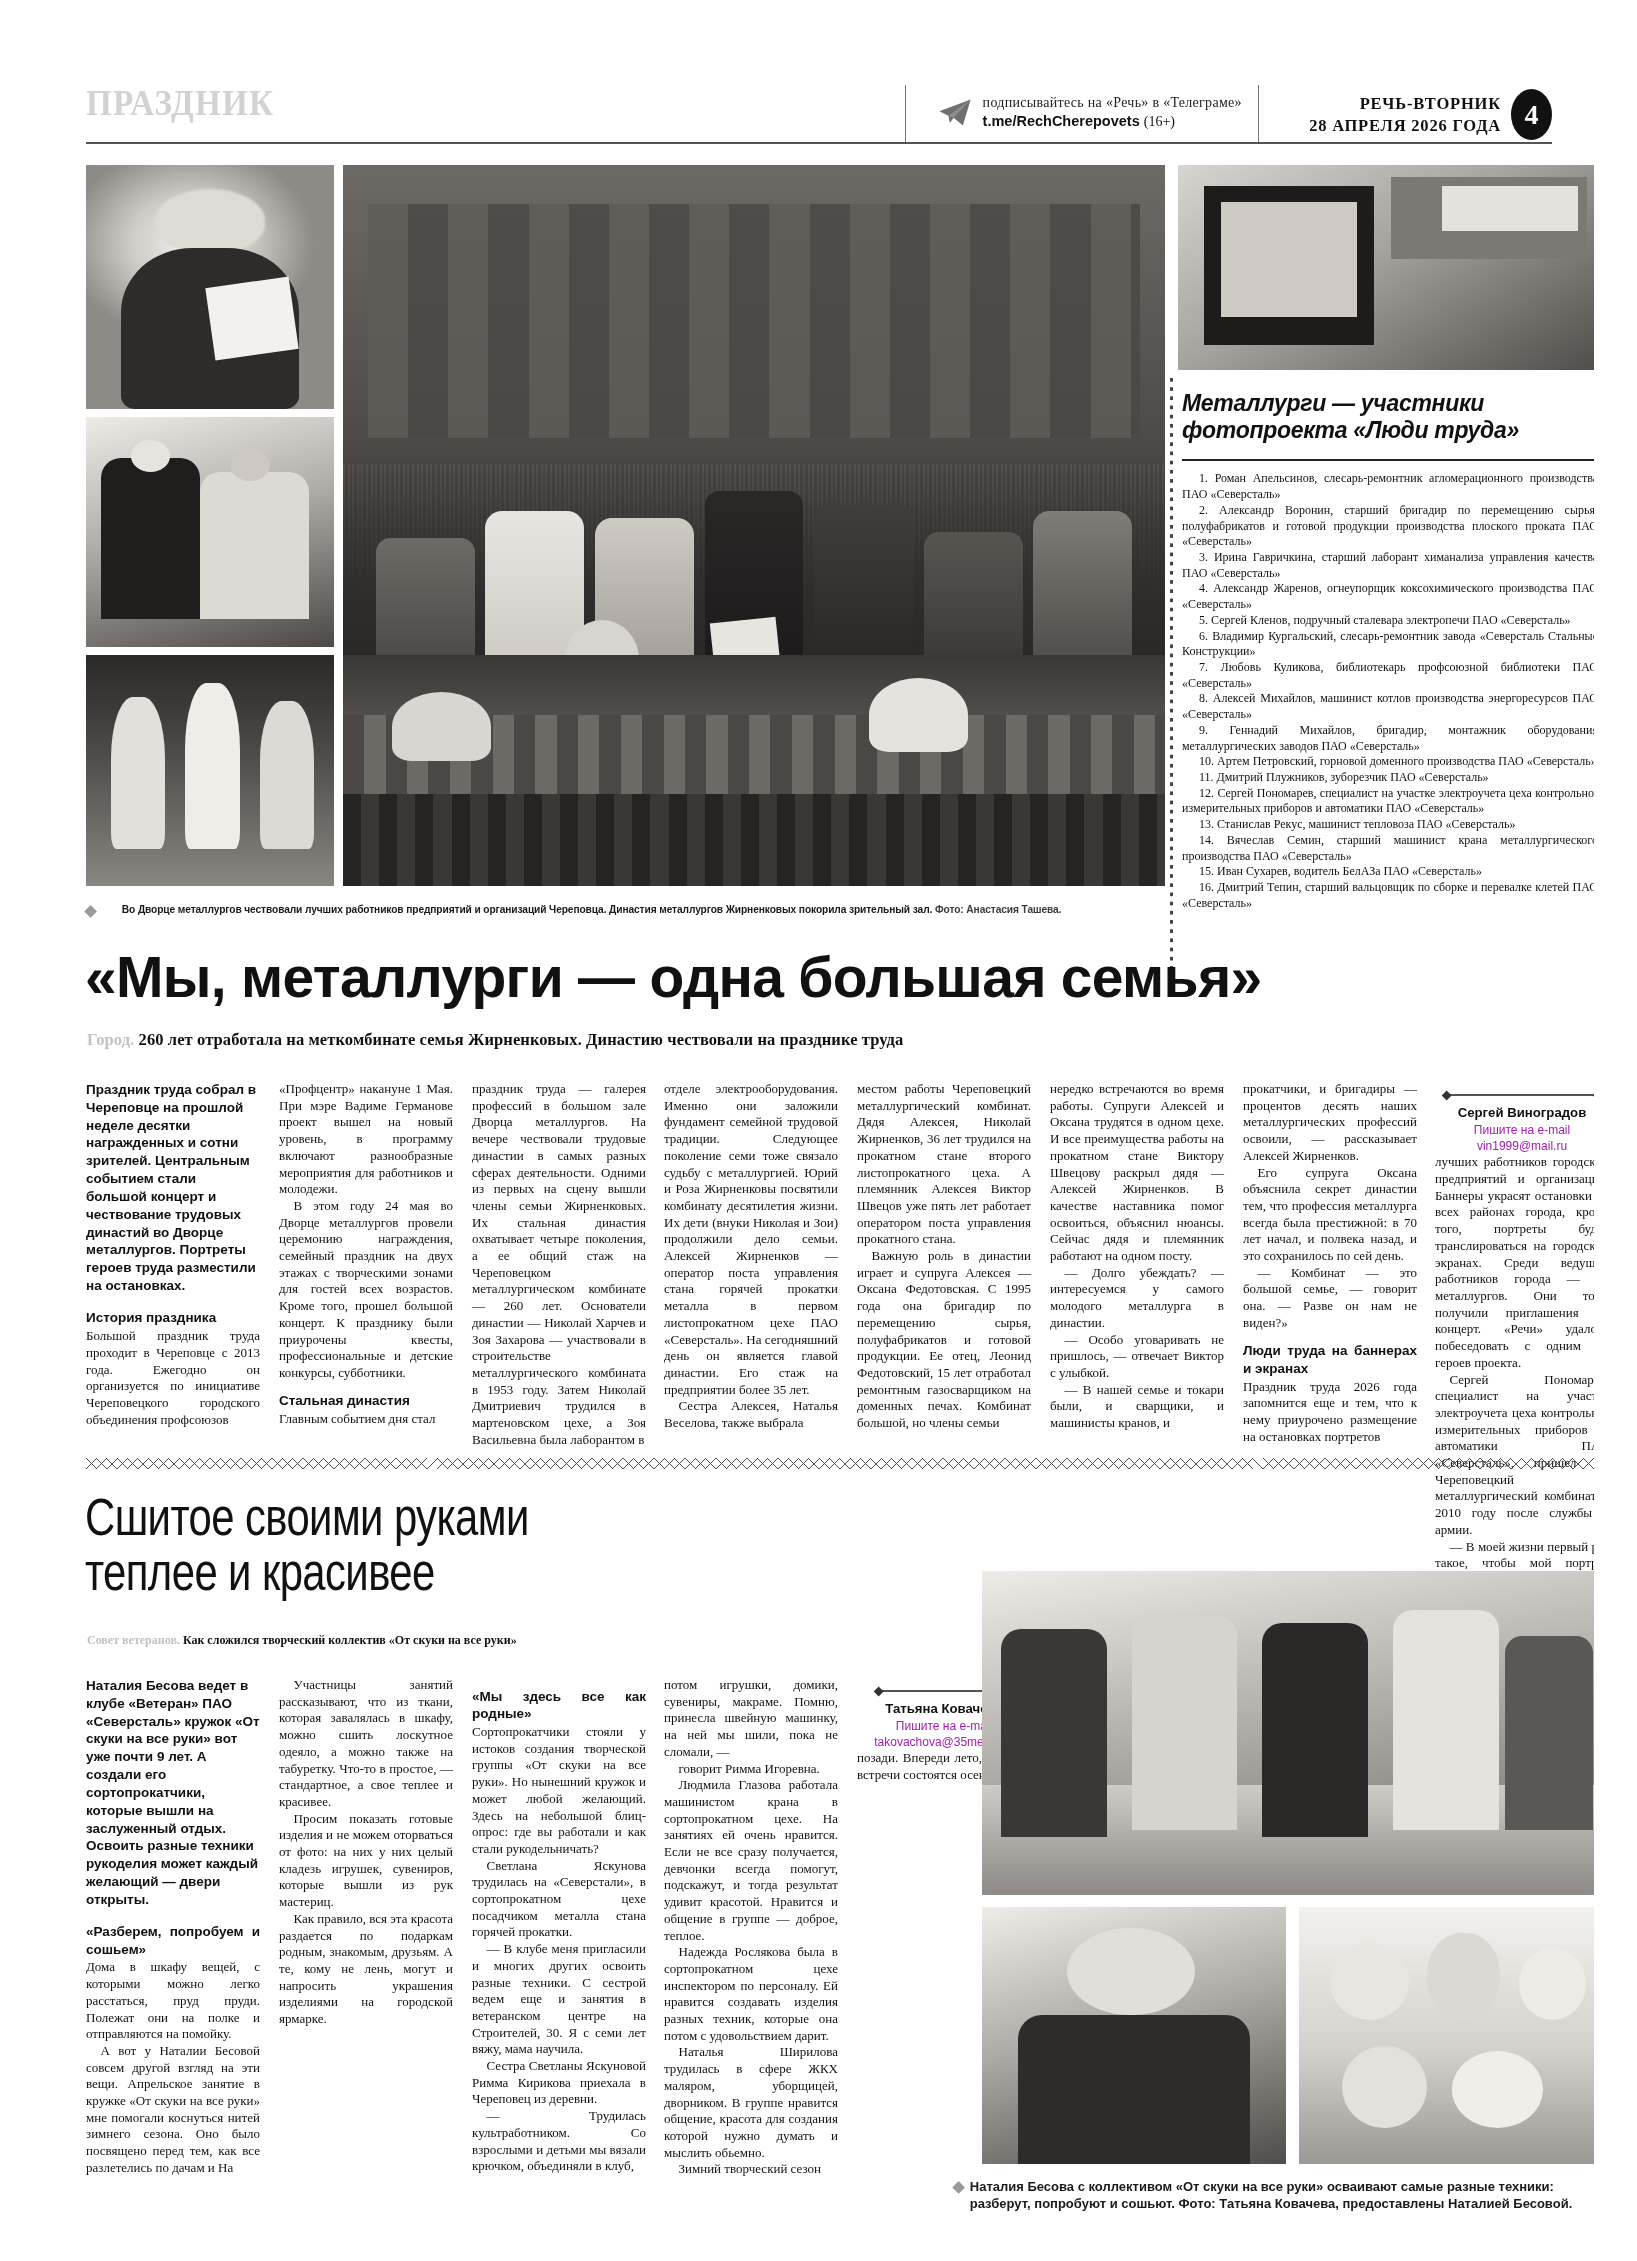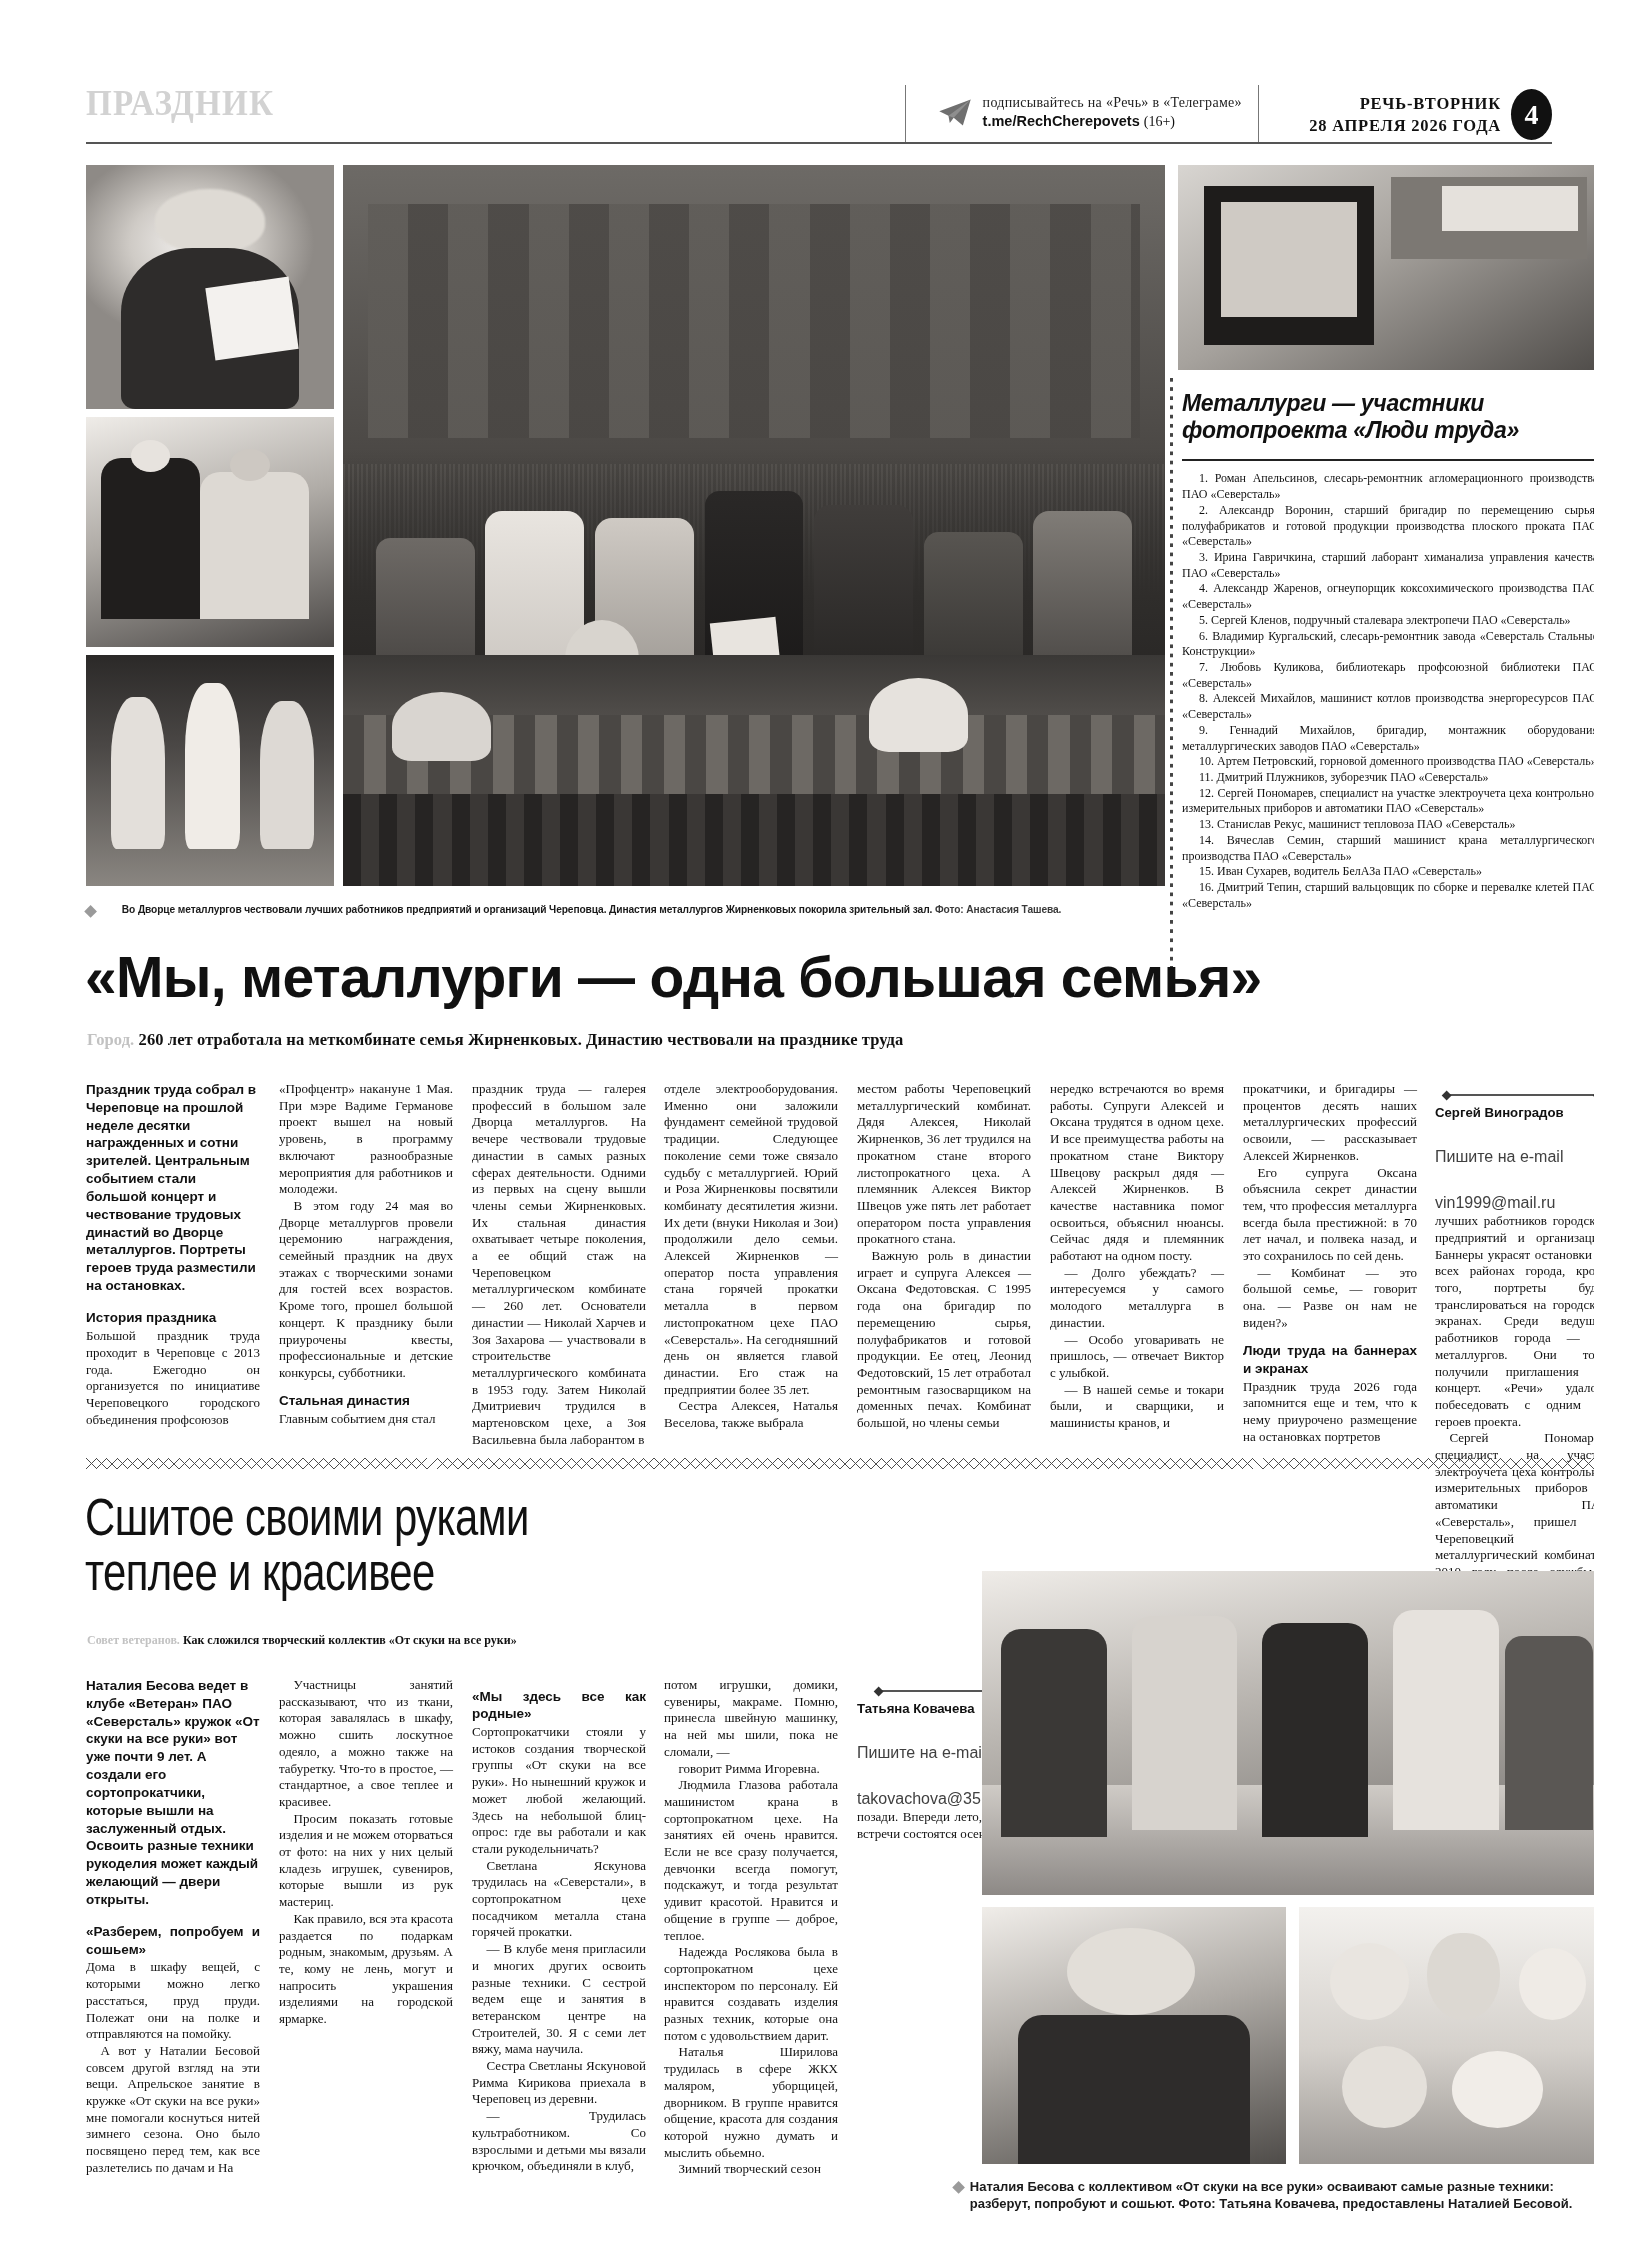--- a/index.html
+++ b/index.html
@@ -88,26 +88,26 @@
   .col p{margin:0;text-indent:14.5px;}
   .col p.noind{text-indent:0;}
   .lead{
     font-family:"Liberation Sans",sans-serif;font-weight:700;font-size:13.5px;line-height:1.32;
     text-align:left;color:#111;margin:0 0 14.5px 0;text-indent:0;
   }
   .sh{
     font-family:"Liberation Sans",sans-serif;font-weight:700;font-size:13.5px;line-height:1.3;
     color:#111;margin:10.6px 0 1.3px 0;text-indent:0;
   }
-  .byline{margin-top:13.2px;}
+  .byline{margin-top:13.2px;text-align:center;}
   .by-rule{position:relative;width:153px;height:2px;background:#555;margin:0 auto 8px auto;}
   .by-rule:before,.by-rule:after{content:"";position:absolute;top:-2.6px;width:7.3px;height:7.3px;background:#333;transform:rotate(45deg);}
   .by-rule:before{left:-2.6px;} .by-rule:after{right:-2.6px;}
   .by-name{font-family:"Liberation Sans",sans-serif;font-weight:700;font-size:13.2px;color:#111;line-height:1.35;}
-  .by-line{font-family:"Liberation Sans",sans-serif;font-size:16px;color:#404040;line-height:1.35;margin-top:24px;}
+  .by-line{font-family:"Liberation Sans",sans-serif;font-size:12px;color:#a21caf;line-height:1.35;}
 
   
   .orn{position:absolute;left:86px;width:1518px;height:10.6px;
     background-image:
       repeating-linear-gradient(45deg,#444 0 0.7px,transparent 0.7px 7.3px),
       repeating-linear-gradient(-45deg,#444 0 0.7px,transparent 0.7px 7.3px);
     opacity:.95;}
   .orn.d1{top:1458px;}
 
   

